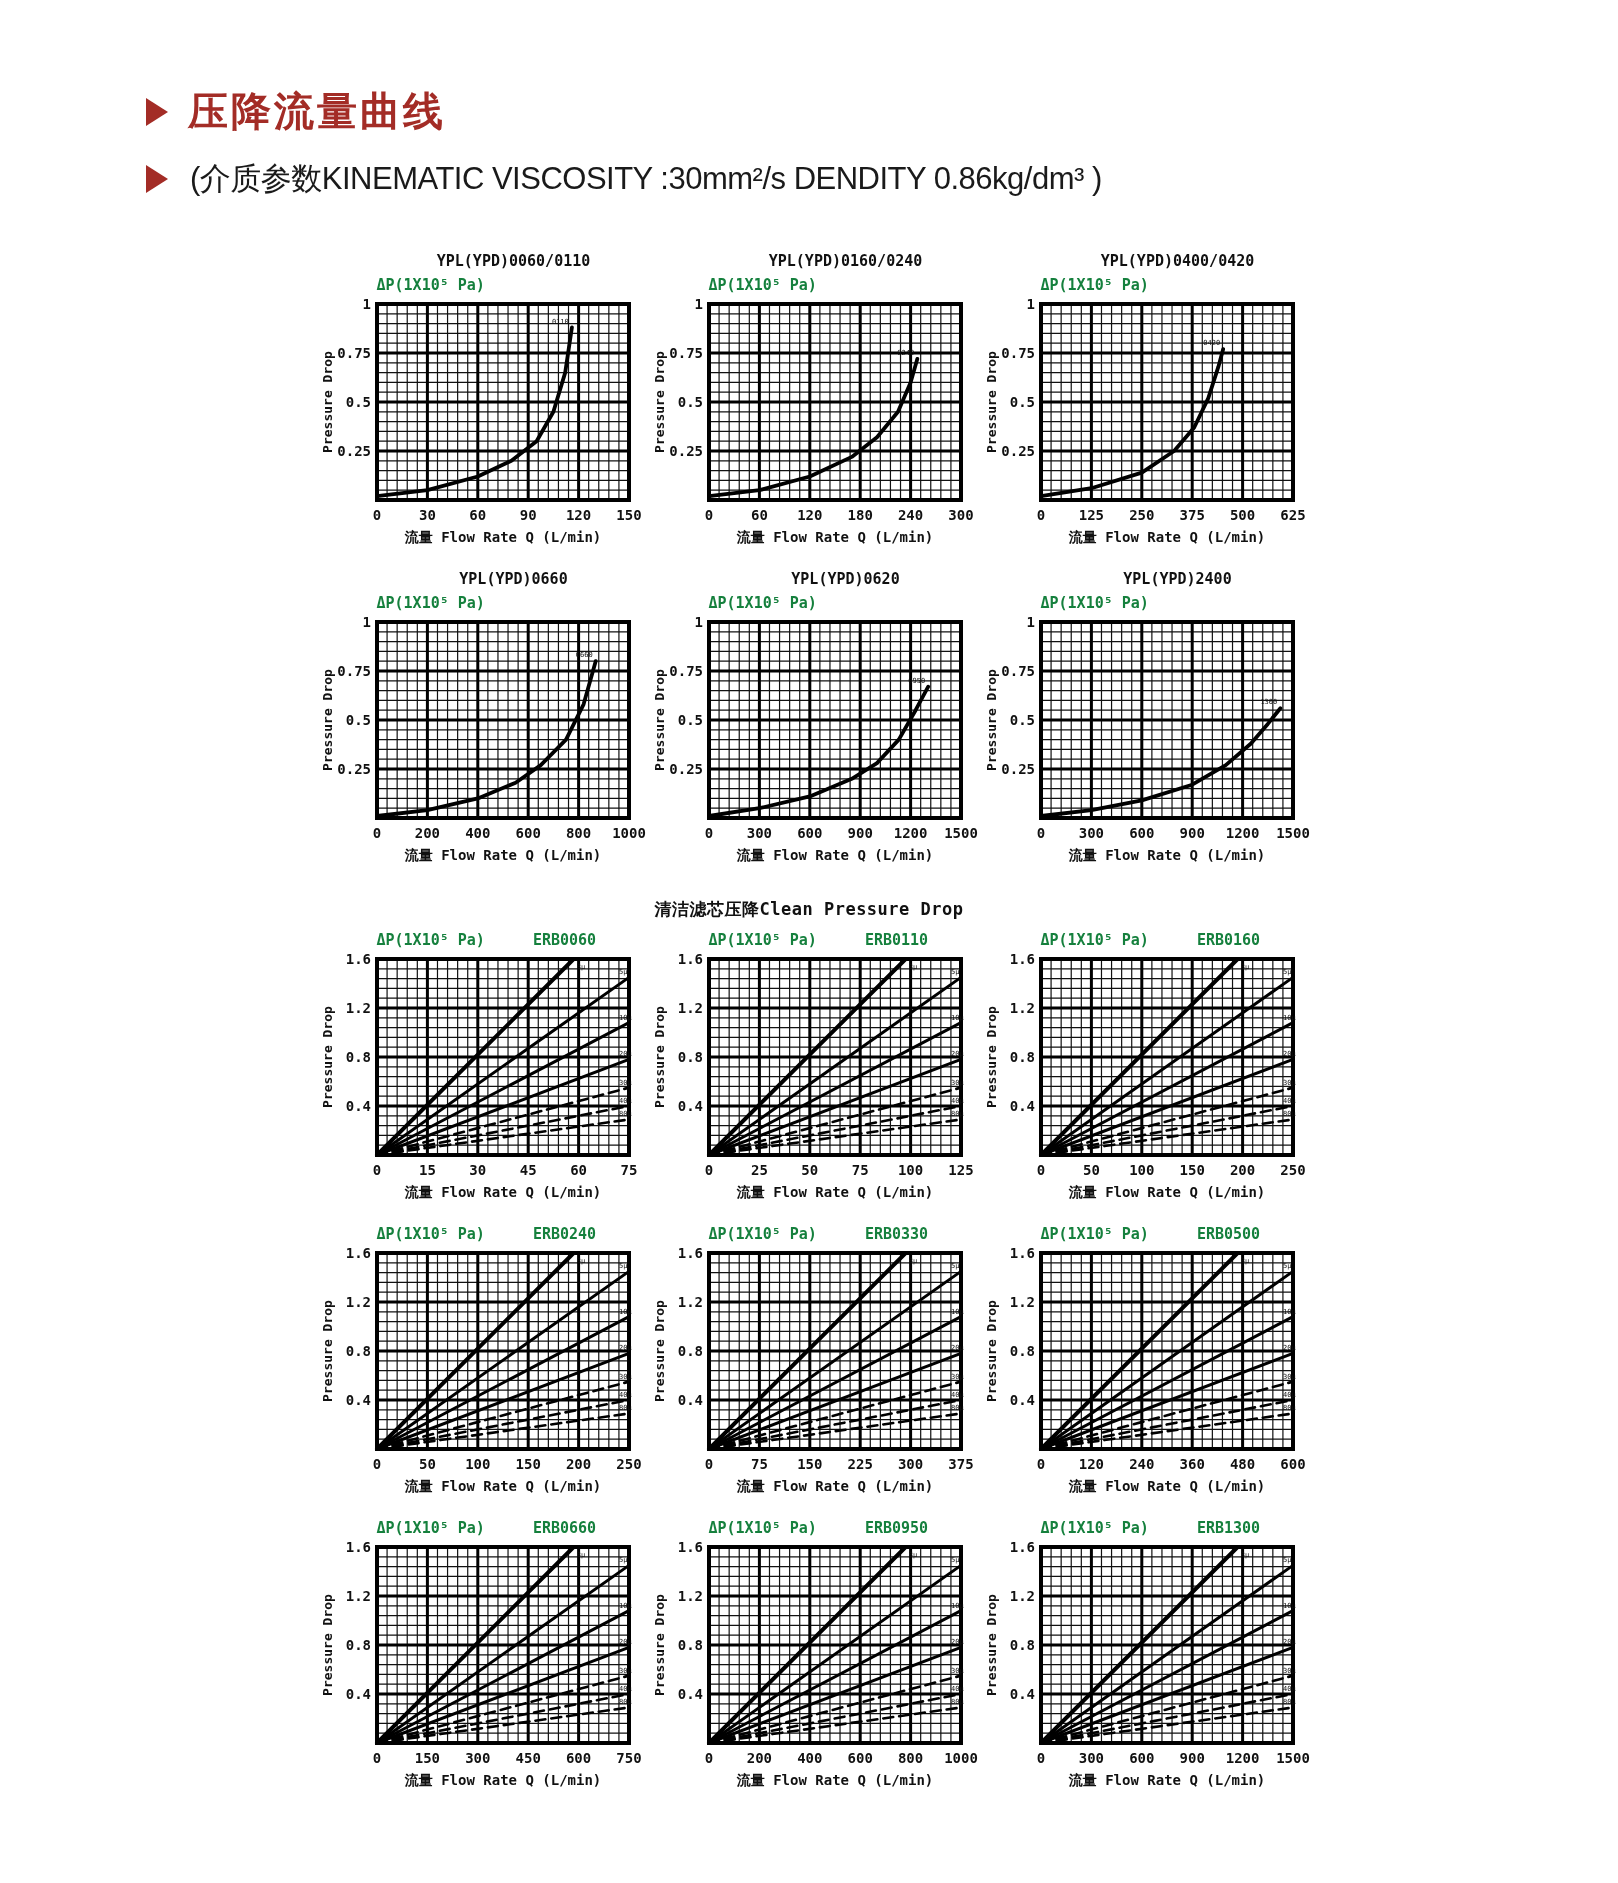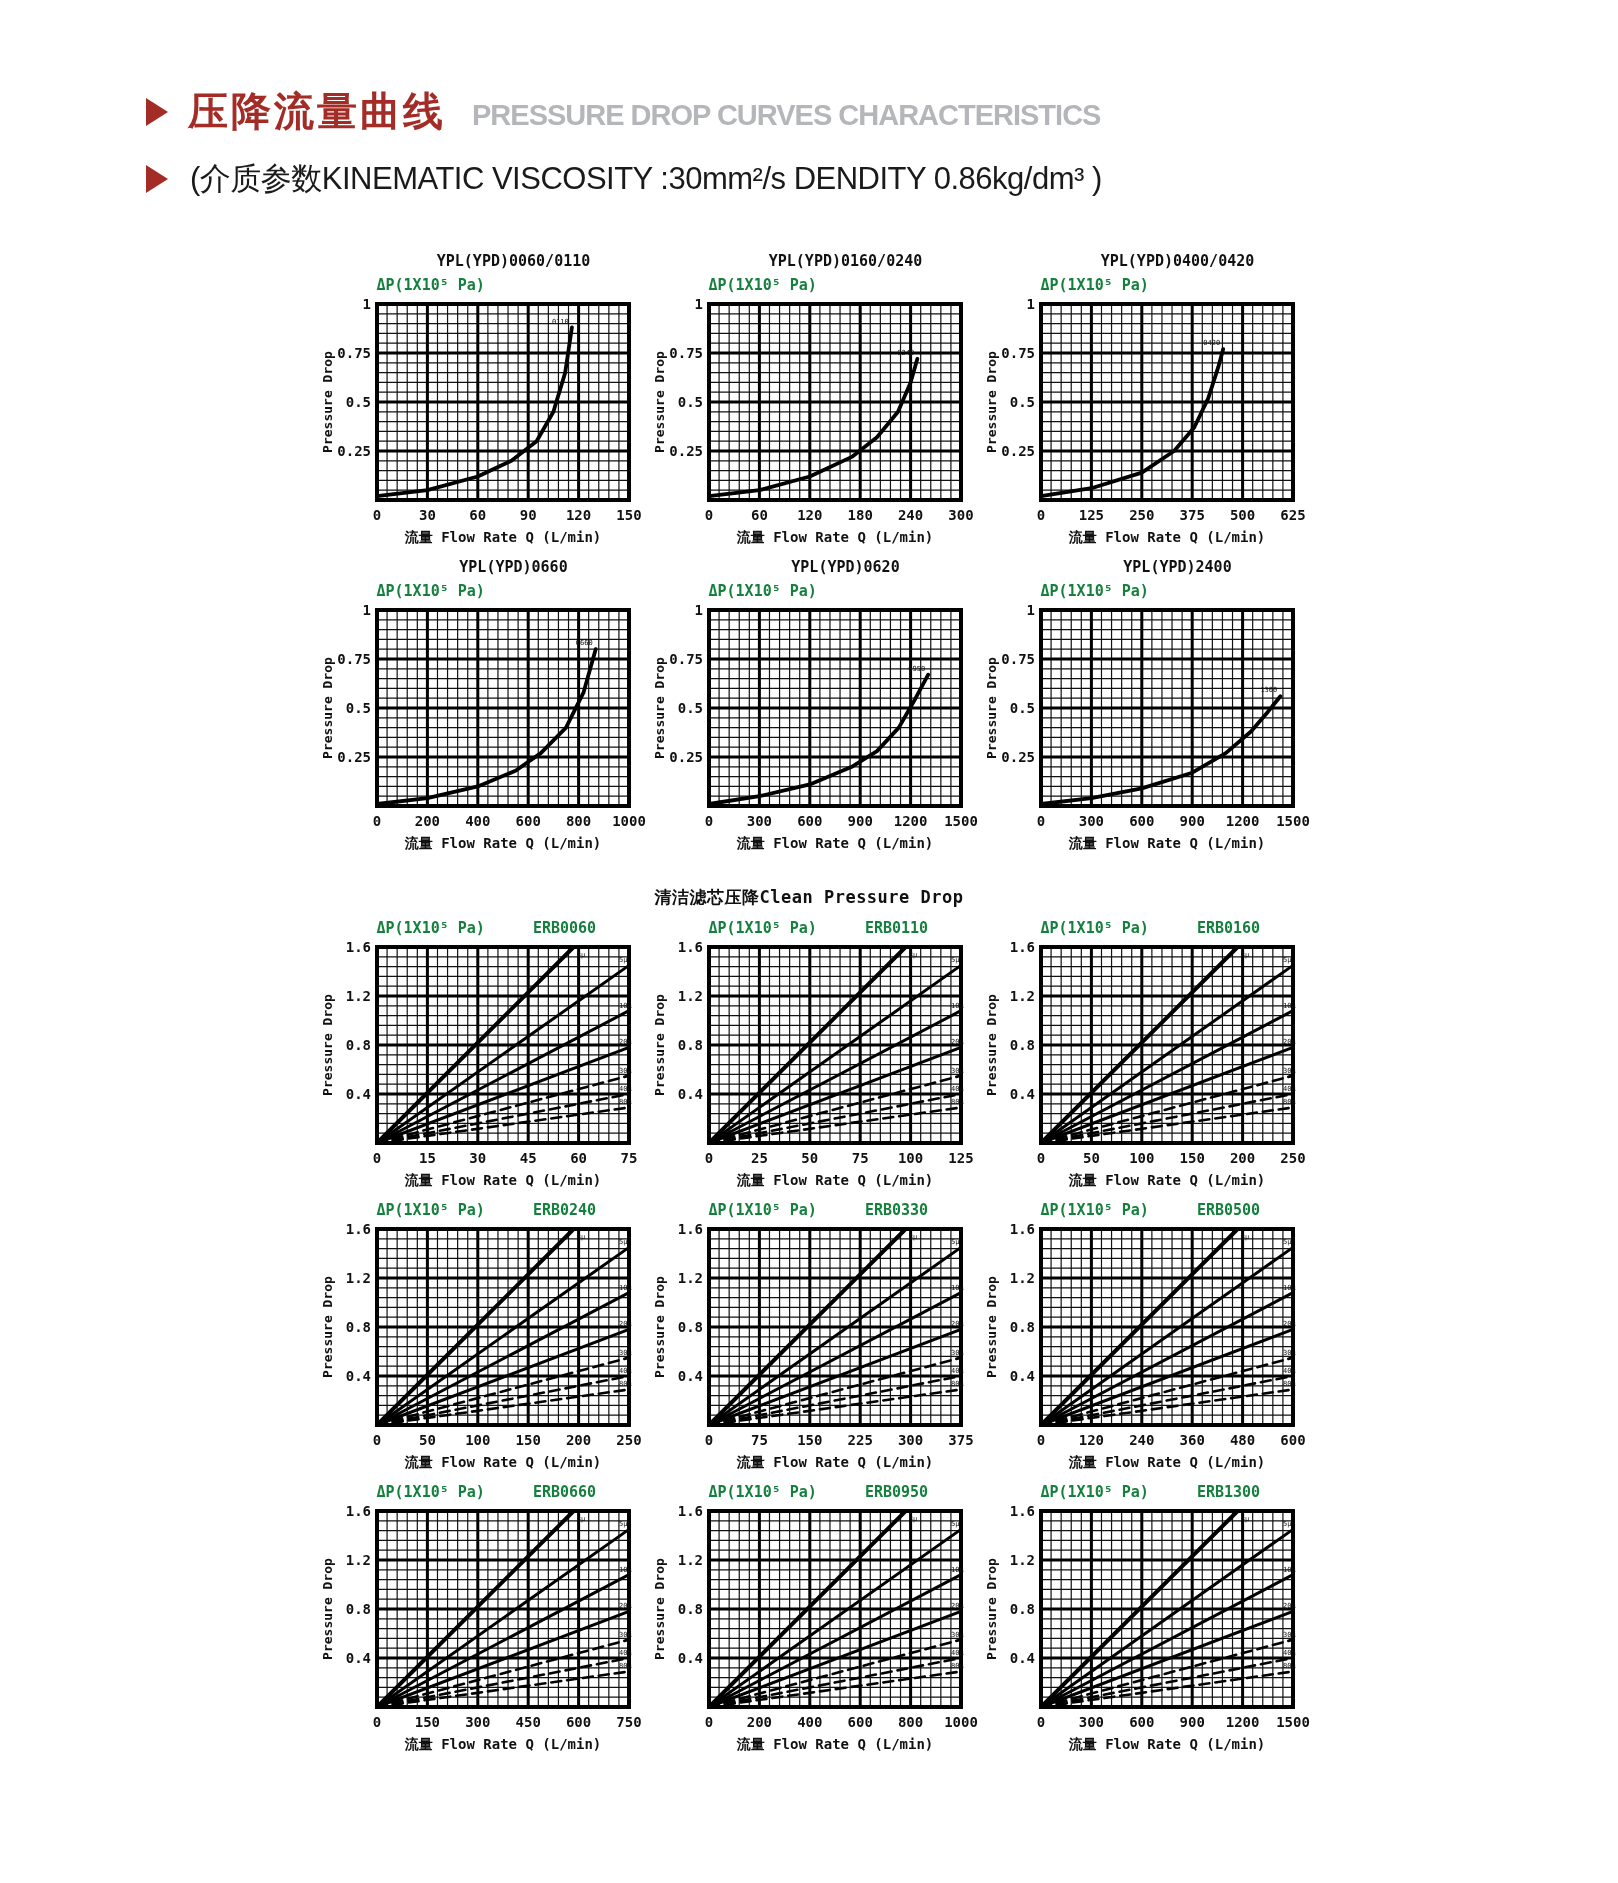--- a/index.html
+++ b/index.html
@@ -10,41 +10,40 @@
   .hdr1 { top:84px; left:146px; gap:20px; }
   .hdr2 { top:158px; left:146px; gap:22px; }
   .tri { width:0; height:0; border-left:22px solid #A32C26; border-top:14px solid transparent; border-bottom:14px solid transparent; }
   .title-cn { font-family:"Liberation Sans", sans-serif; font-weight:bold; font-size:40px; color:#A32C26; letter-spacing:3px; }
   .title-en { font-family:"Liberation Sans", sans-serif; font-weight:bold; font-size:29px; color:#B4B6B9; letter-spacing:-1px; margin-left:6px; margin-top:8px; }
   .subtitle { font-family:"Liberation Sans", sans-serif; font-weight:normal; font-size:31px; color:#1a1a1a; letter-spacing:-0.5px; }
 
   .content { position:absolute; top:252px; left:0; width:100%; }
   .sec-title { text-align:center; font-size:17px; font-weight:bold; color:#111; margin-bottom:10px; letter-spacing:0.5px; }
   .sec-title.second { margin-top:34px; }
-  .grid { display:grid; grid-template-columns:repeat(3, 332px); justify-content:center; row-gap:12px;margin-left:15px; }
+  .grid { display:grid; grid-template-columns:repeat(3, 332px); justify-content:center; row-gap:24px;margin-left:15px; }
 
   .chart-cell { width:332px; }
   .chart-title { width:332px; padding-left:58px; text-align:center; font-size:15px; font-weight:bold; color:#111; height:24px; }
   .dp-row { padding-left:58px; font-size:15px; font-weight:bold; color:#15803d; height:22px; white-space:nowrap; }
   .dp-code { margin-left:48px; }
   svg { display:block; }
   svg text { font-family:"DejaVu Sans Mono", monospace; fill:#111; }
   .tick { font-size:14px; font-weight:bold; }
   .ylab { font-size:13px; font-weight:bold; }
   .xlab { font-size:14px; font-weight:bold; }
   .microlab { font-size:7px; }
 </style>
 </head>
 <body>
 
 <div class="page">
   <div class="hdr hdr1">
     <span class="tri"></span>
     <span class="title-cn">压降流量曲线</span>
-    <span class="title-en">PRESSURE DROP CURVES CHARACTERISTICS</span>
   </div>
   <div class="hdr hdr2">
     <span class="tri"></span>
     <span class="subtitle">(介质参数KINEMATIC VISCOSITY :30mm²/s DENDITY 0.86kg/dm³ )</span>
   </div>
 
   <div class="content">
     <div class="grid" id="housing-grid">
         <div class="chart-cell">
           <div class="chart-title">YPL(YPD)0060/0110</div>

